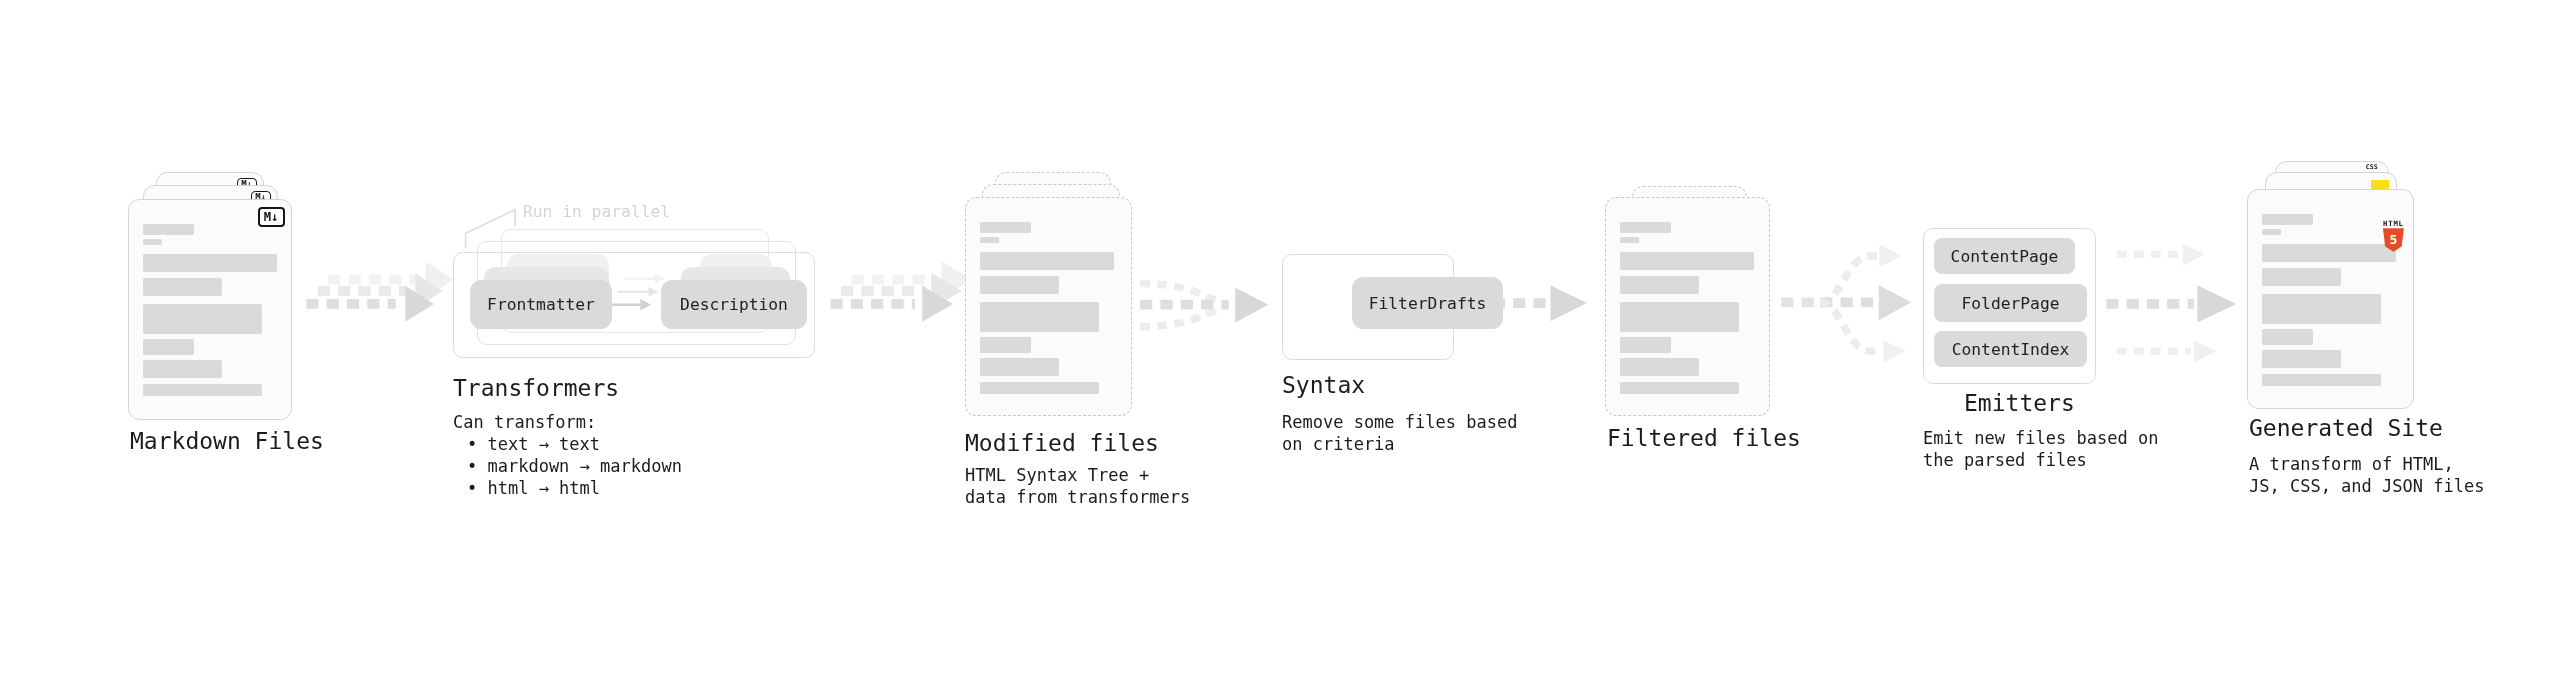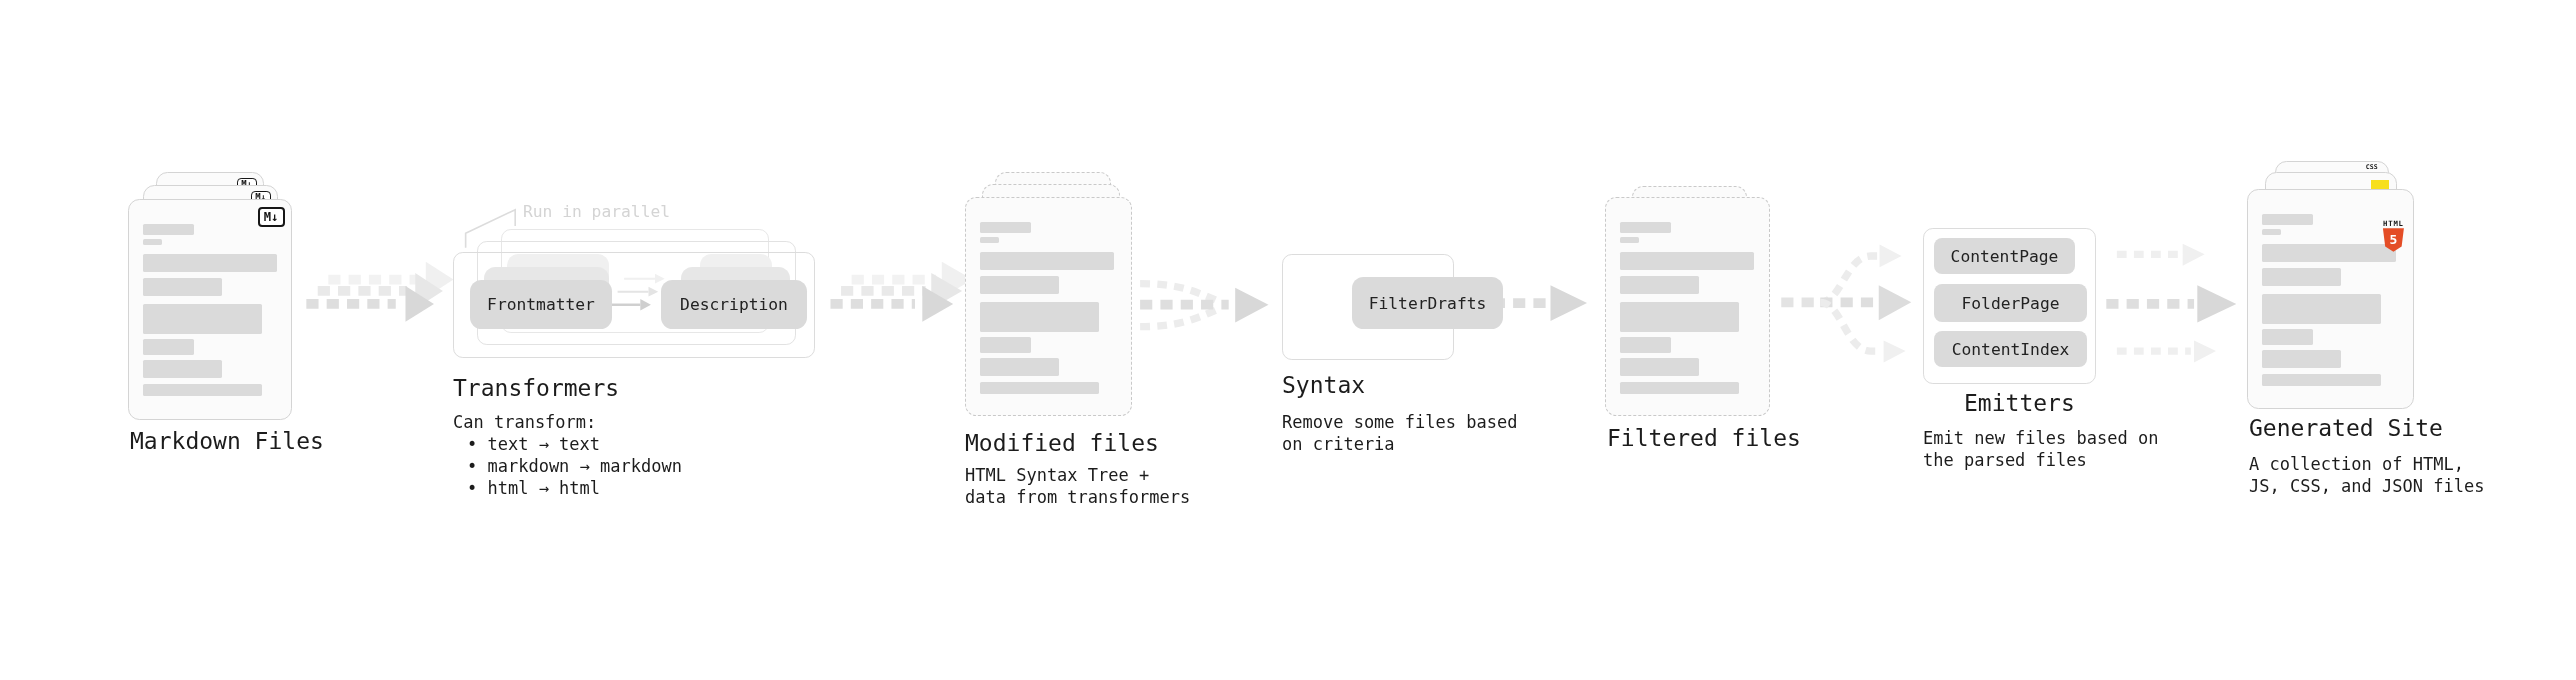--- a/index.html
+++ b/index.html
@@ -255,19 +255,19 @@
           <div class="bar" style="width: 134px; height: 18px; margin-top: 9px;"></div>
           <div class="bar" style="width: 79px; height: 18px; margin-top: 6.5px;"></div>
           <div class="bar" style="width: 119px; height: 30px; margin-top: 8.1px;"></div>
           <div class="bar" style="width: 51px; height: 15.4px; margin-top: 4.9px;"></div>
           <div class="bar" style="width: 79px; height: 18px; margin-top: 4.9px;"></div>
           <div class="bar" style="width: 119px; height: 12.2px; margin-top: 6.5px;"></div>
         </div>
     </div>
     <div class="stage-title" style="left:2249px;top:415px;">Generated Site</div>
     <div class="stage-sub" style="left:2249px;top:453px;">
-      <div>A collection of HTML,</div>
+      <div>A transform of HTML,</div>
       <div>JS, CSS, and JSON files</div>
     </div>
   </div>
 
 </div>
 
 
 </body></html>

